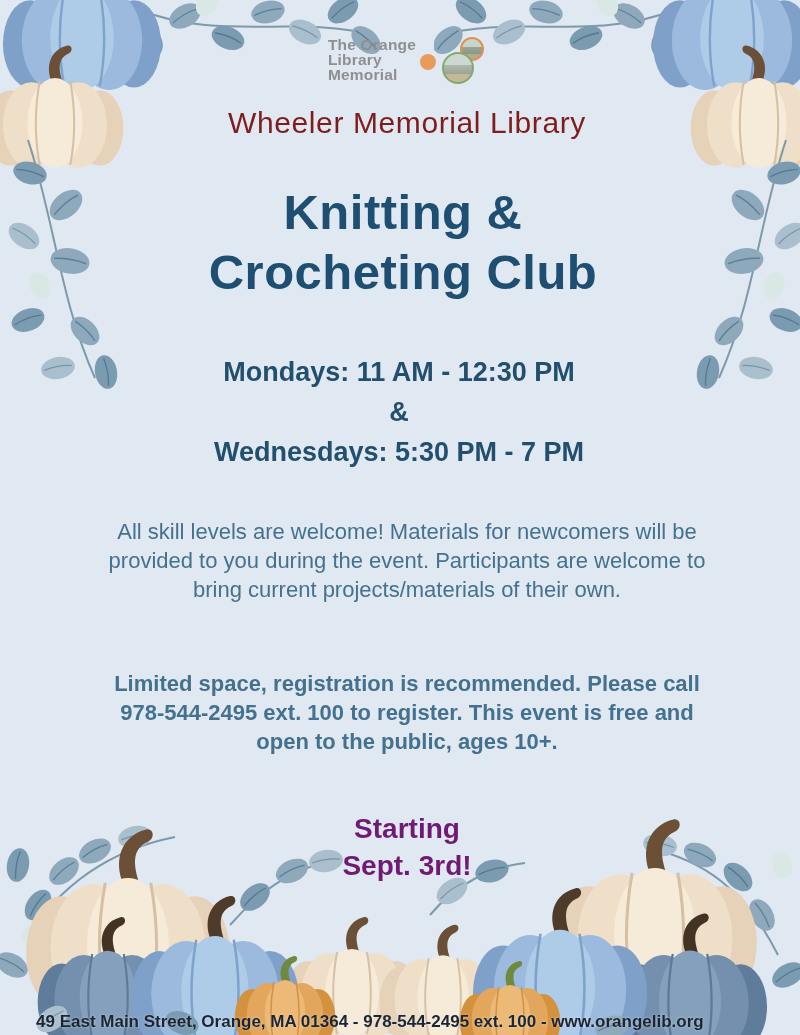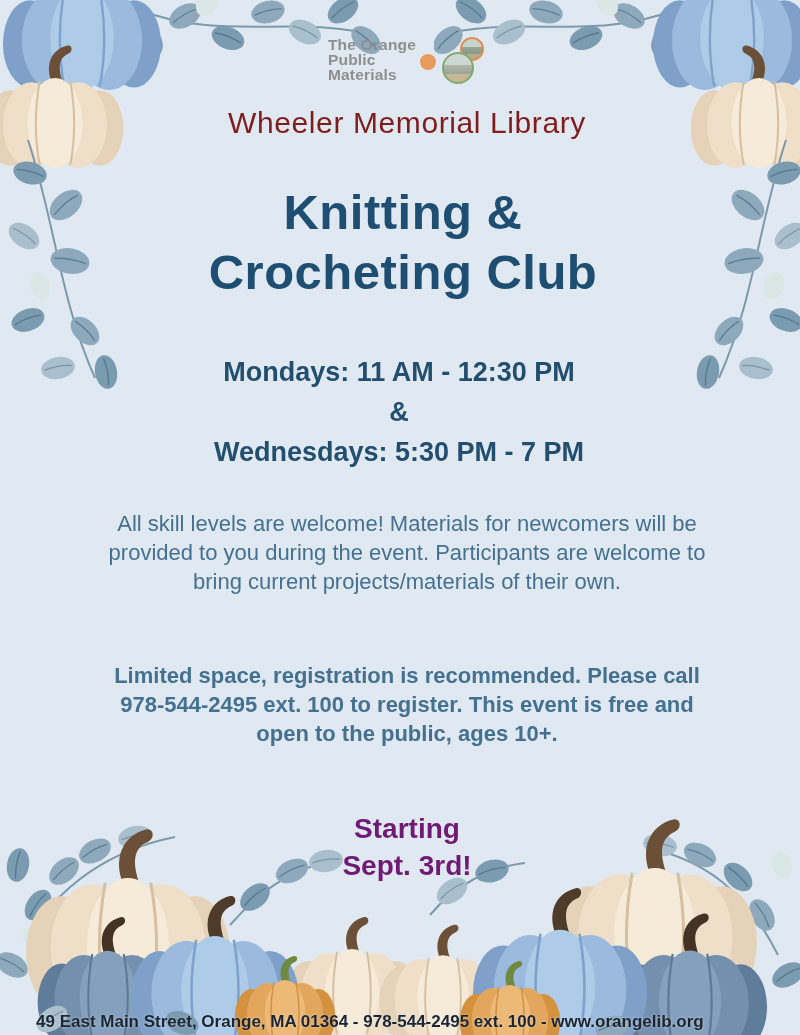--- a/index.html
+++ b/index.html
@@ -28,21 +28,21 @@
   .badge-photo-a{left:40px;top:0;width:20px;height:20px;border:2px solid #e09055;
      background:linear-gradient(#c9d4cd 40%,#98a695 40%,#8a9887 75%,#b7ab8f 75%);}
   .badge-photo-b{left:22px;top:15px;width:28px;height:28px;border:2px solid #83a96f;
      background:linear-gradient(#cdd8d2 38%,#b3b9ad 38%,#9aa496 72%,#c6b795 72%);}
 
   .library-name{position:absolute;top:106px;left:0;right:0;font-size:30px;color:#7f1d1d;letter-spacing:.6px;}
   .title{position:absolute;top:170px;left:0;right:8px;margin:12px;font-size:49px;font-weight:700;
          line-height:60px;color:#1e4e71;letter-spacing:.5px;}
   .schedule{position:absolute;top:352px;left:0;right:16px;font-size:27px;font-weight:700;line-height:40px;color:#234f6e;}
   .schedule span{display:block;}
-  .para{position:absolute;left:0;right:0;margin:0 auto;font-size:22px;line-height:29px;color:#44718f;}
+  .para{position:absolute;left:0;right:0;margin:8px auto;font-size:22px;line-height:29px;color:#44718f;}
   .description{top:509px;width:630px;}
   .registration{top:661px;width:600px;font-weight:bold;}
   .starting{position:absolute;top:810px;left:0;right:0;font-size:28px;font-weight:700;line-height:37px;color:#701a75;}
   .starting span{display:block;}
   .footer{position:absolute;bottom:3px;left:36px;right:10px;z-index:4;text-align:left;
           font-size:17px;font-weight:700;color:#1c2531;
           text-shadow:0 0 3px rgba(230,238,245,.55);}
 </style>
 </head>
 <body>
@@ -188,22 +188,22 @@
     <use href="#leaf1" transform="translate(612,222) rotate(-15)"></use>
     <use href="#leaf3" transform="translate(52,214) rotate(-35)"></use>
   </svg>
 
   <div class="content">
 
     <div class="logo">
       <div class="logo-inner">
         <div class="logo-text">
           <div>The Orange</div>
-          <div>Public</div>
-          <div>Materials</div>
+          <div>Library</div>
+          <div>Memorial</div>
         </div>
         <div class="logo-badges">
           <span class="badge badge-dot"></span>
           <span class="badge badge-photo-a"></span>
           <span class="badge badge-photo-b"></span>
         </div>
       </div>
     </div>
 
     <div class="library-name">Wheeler Memorial Library</div>

